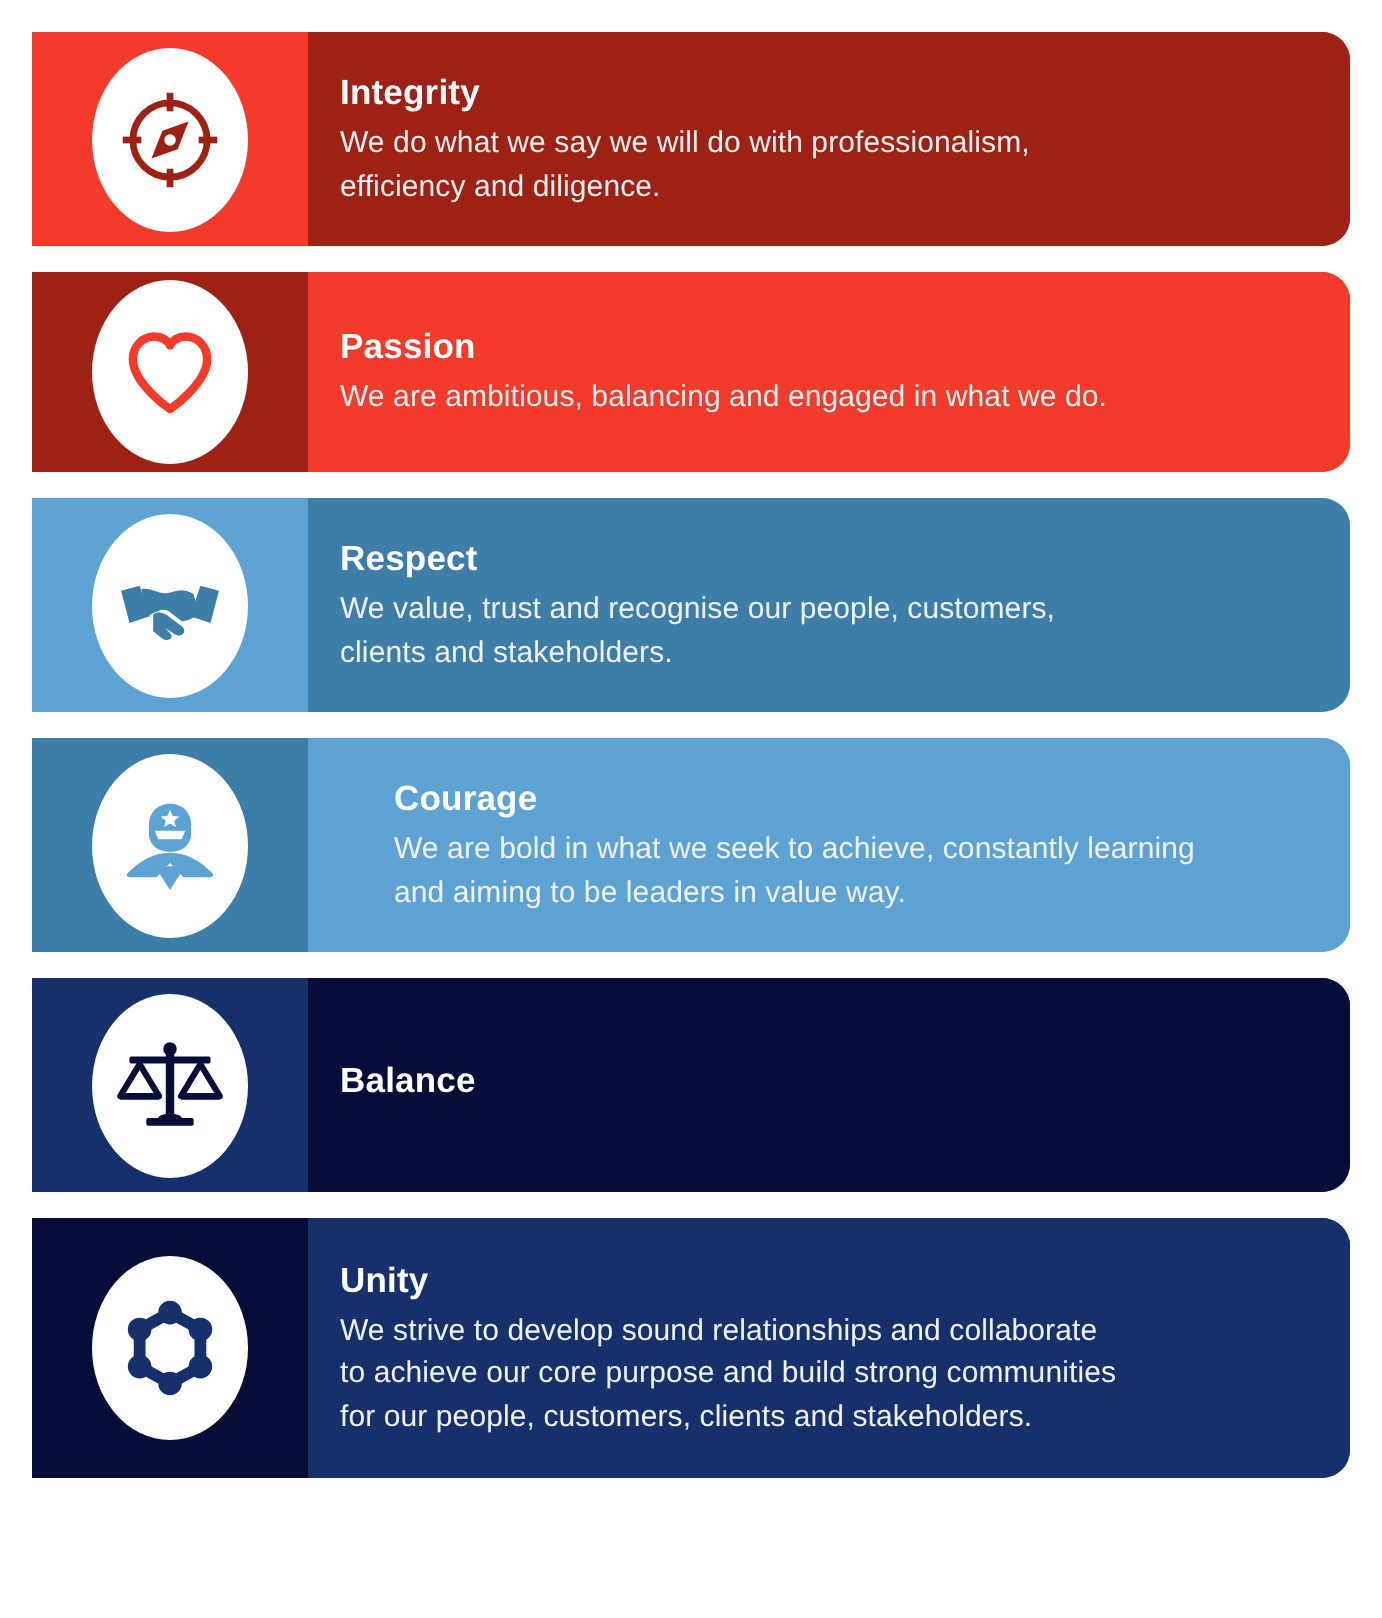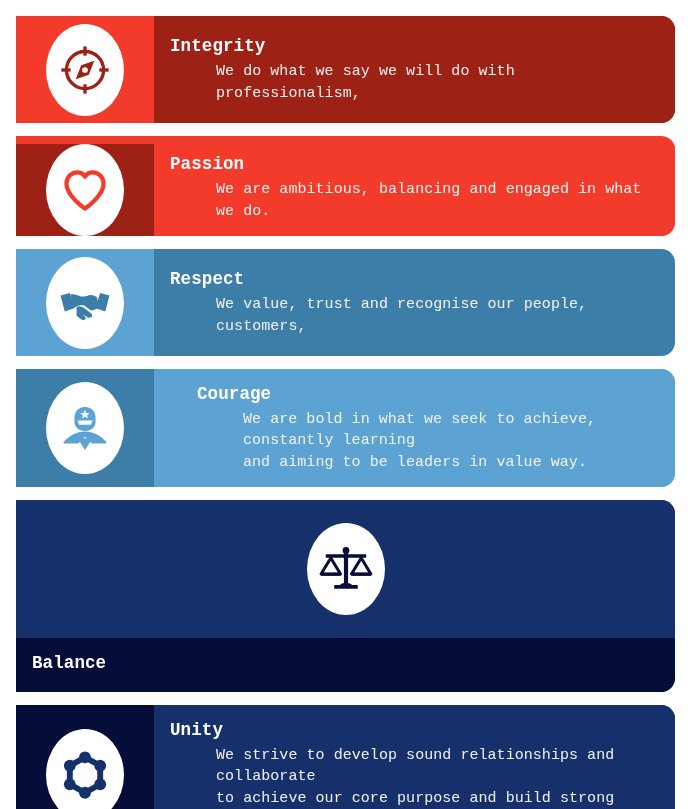--- a/index.html
+++ b/index.html
@@ -17,21 +17,20 @@
   }
 
   .values-board {
     position: relative;
     width: 691px;
     height: 809px;
     padding: 16px;
     display: flex;
     flex-direction: column;
     gap: 13px;
-    font-family: Liberation Mono, monospace;
   }
 
   .value-card {
     position: relative;
     display: flex;
     align-items: stretch;
     border-radius: 0 14px 14px 0;
     overflow: hidden;
     width: 659px;
     flex: 0 0 auto;
@@ -77,26 +76,25 @@
     letter-spacing: 0.1px;
     margin-bottom: 3px;
   }
 
   .value-desc {
     color: #f2f2f2;
     font-size: 15px;
     font-weight: normal;
     line-height: 1.42;
     letter-spacing: 0.05px;
-    margin-left: 46px;
   }
 
   
   .card-h-2 { min-height: 107px; }
-  .card-h-1 { min-height: 100px; align-items: flex-end; }
+  .card-h-1 { min-height: 100px; }
   .card-h-3 { min-height: 130px; }
 </style>
 </head>
 <body style="background: rgb(255, 255, 255);">
 
 <div class="values-board">
 
   <div class="value-card card-h-2" style="background: rgb(158, 33, 22);">
     <div class="icon-panel" style="background: rgb(242, 59, 42);">
       <div class="icon-badge">
@@ -108,20 +106,21 @@
           <rect x="49" y="30" width="11" height="4" fill="#9E2116"></rect>
           <path d="M43 21 L36.5 37.5 L21 43 L27.5 26.5 Z" fill="#9E2116"></path>
           <circle cx="32" cy="32" r="3.4" fill="#ffffff"></circle>
         </svg>
       </div>
     </div>
     <div class="card-body" style="background: rgb(158, 33, 22);">
       <div class="value-title">Integrity</div>
       <div class="value-desc">
         <span>We do what we say we will do with professionalism,</span><br>
+        <span>efficiency and diligence.</span>
       </div>
     </div>
   </div>
 
   <div class="value-card card-h-1" style="background: rgb(242, 59, 42);">
     <div class="icon-panel" style="background: rgb(158, 33, 22);">
       <div class="icon-badge">
         <svg viewBox="0 0 64 64">
           <path d="M32 54 C32 54 10 39 10 24.5 C10 16.5 16 11 22.8 11 C27.2 11 30.3 13.3 32 16.2 C33.7 13.3 36.8 11 41.2 11 C48 11 54 16.5 54 24.5 C54 39 32 54 32 54 Z" fill="none" stroke="#F23B2A" stroke-width="5" stroke-linejoin="round"></path>
         </svg>
@@ -145,20 +144,21 @@
             <path d="M15 22 C19 21 23 23 26 24 C29 25 33 24 36 23 C39 22 43 23 46 25 L49 37 C46 39 42 41 39 41 L31 35 C29 34 27 34 25 35 L18 38 Z"></path>
             <path d="M22 37 C25 35 28 36 31 38 L39 44 C41 45.5 41 48 39 49 C37.5 50 36 49.5 34.5 48.5 L29 45 L32 48 C33.5 49.5 33 51.5 31 52 C29.5 52.5 28 52 27 51 L22 47 Z"></path>
           </g>
         </svg>
       </div>
     </div>
     <div class="card-body" style="background: rgb(61, 126, 168);">
       <div class="value-title">Respect</div>
       <div class="value-desc">
         <span>We value, trust and recognise our people, customers,</span><br>
+        <span>clients and stakeholders.</span>
       </div>
     </div>
   </div>
 
   <div class="value-card card-h-2" style="background: rgb(92, 163, 211);">
     <div class="icon-panel" style="background: rgb(61, 126, 168);">
       <div class="icon-badge">
         <svg viewBox="0 0 64 64">
           <g fill="#5CA3D3">
             <path d="M32 7 C24.5 7 19.5 12.5 19.5 19.5 L19.5 25 C19.5 31 24.5 35.5 32 35.5 C39.5 35.5 44.5 31 44.5 25 L44.5 19.5 C44.5 12.5 39.5 7 32 7 Z"></path>
@@ -172,21 +172,21 @@
     </div>
     <div class="card-body" style="background: rgb(92, 163, 211); padding-left: 43px;">
       <div class="value-title">Courage</div>
       <div class="value-desc">
         <span>We are bold in what we seek to achieve, constantly learning</span><br>
         <span>and aiming to be leaders in value way.</span>
       </div>
     </div>
   </div>
 
-  <div class="value-card card-h-2" style="background: rgb(6, 13, 56); flex-direction: column;">
+  <div class="value-card card-h-2" style="background: rgb(6, 13, 56);">
     <div class="icon-panel" style="background: rgb(21, 48, 107);">
       <div class="icon-badge">
         <svg viewBox="0 0 64 64">
           <g fill="#060D38">
             <circle cx="32" cy="10" r="4"></circle>
             <rect x="29.5" y="12" width="5" height="40"></rect>
             <rect x="8" y="14.5" width="48" height="4.2" rx="1"></rect>
             <rect x="18" y="51" width="28" height="4.5" rx="1"></rect>
             <path d="M24 54 C24 50 27 48.5 32 48.5 C37 48.5 40 50 40 54 Z"></path>
             <path d="M14 19 L2.5 38 L25.5 38 Z" fill="none" stroke="#060D38" stroke-width="3.6" stroke-linejoin="round"></path>
@@ -218,17 +218,18 @@
             <circle cx="14" cy="21" r="7"></circle>
           </g>
         </svg>
       </div>
     </div>
     <div class="card-body" style="background: rgb(21, 48, 107);">
       <div class="value-title">Unity</div>
       <div class="value-desc">
         <span>We strive to develop sound relationships and collaborate</span><br>
         <span>to achieve our core purpose and build strong communities</span><br>
+        <span>for our people, customers, clients and stakeholders.</span>
       </div>
     </div>
   </div>
 
 </div>
 
 </body></html>

